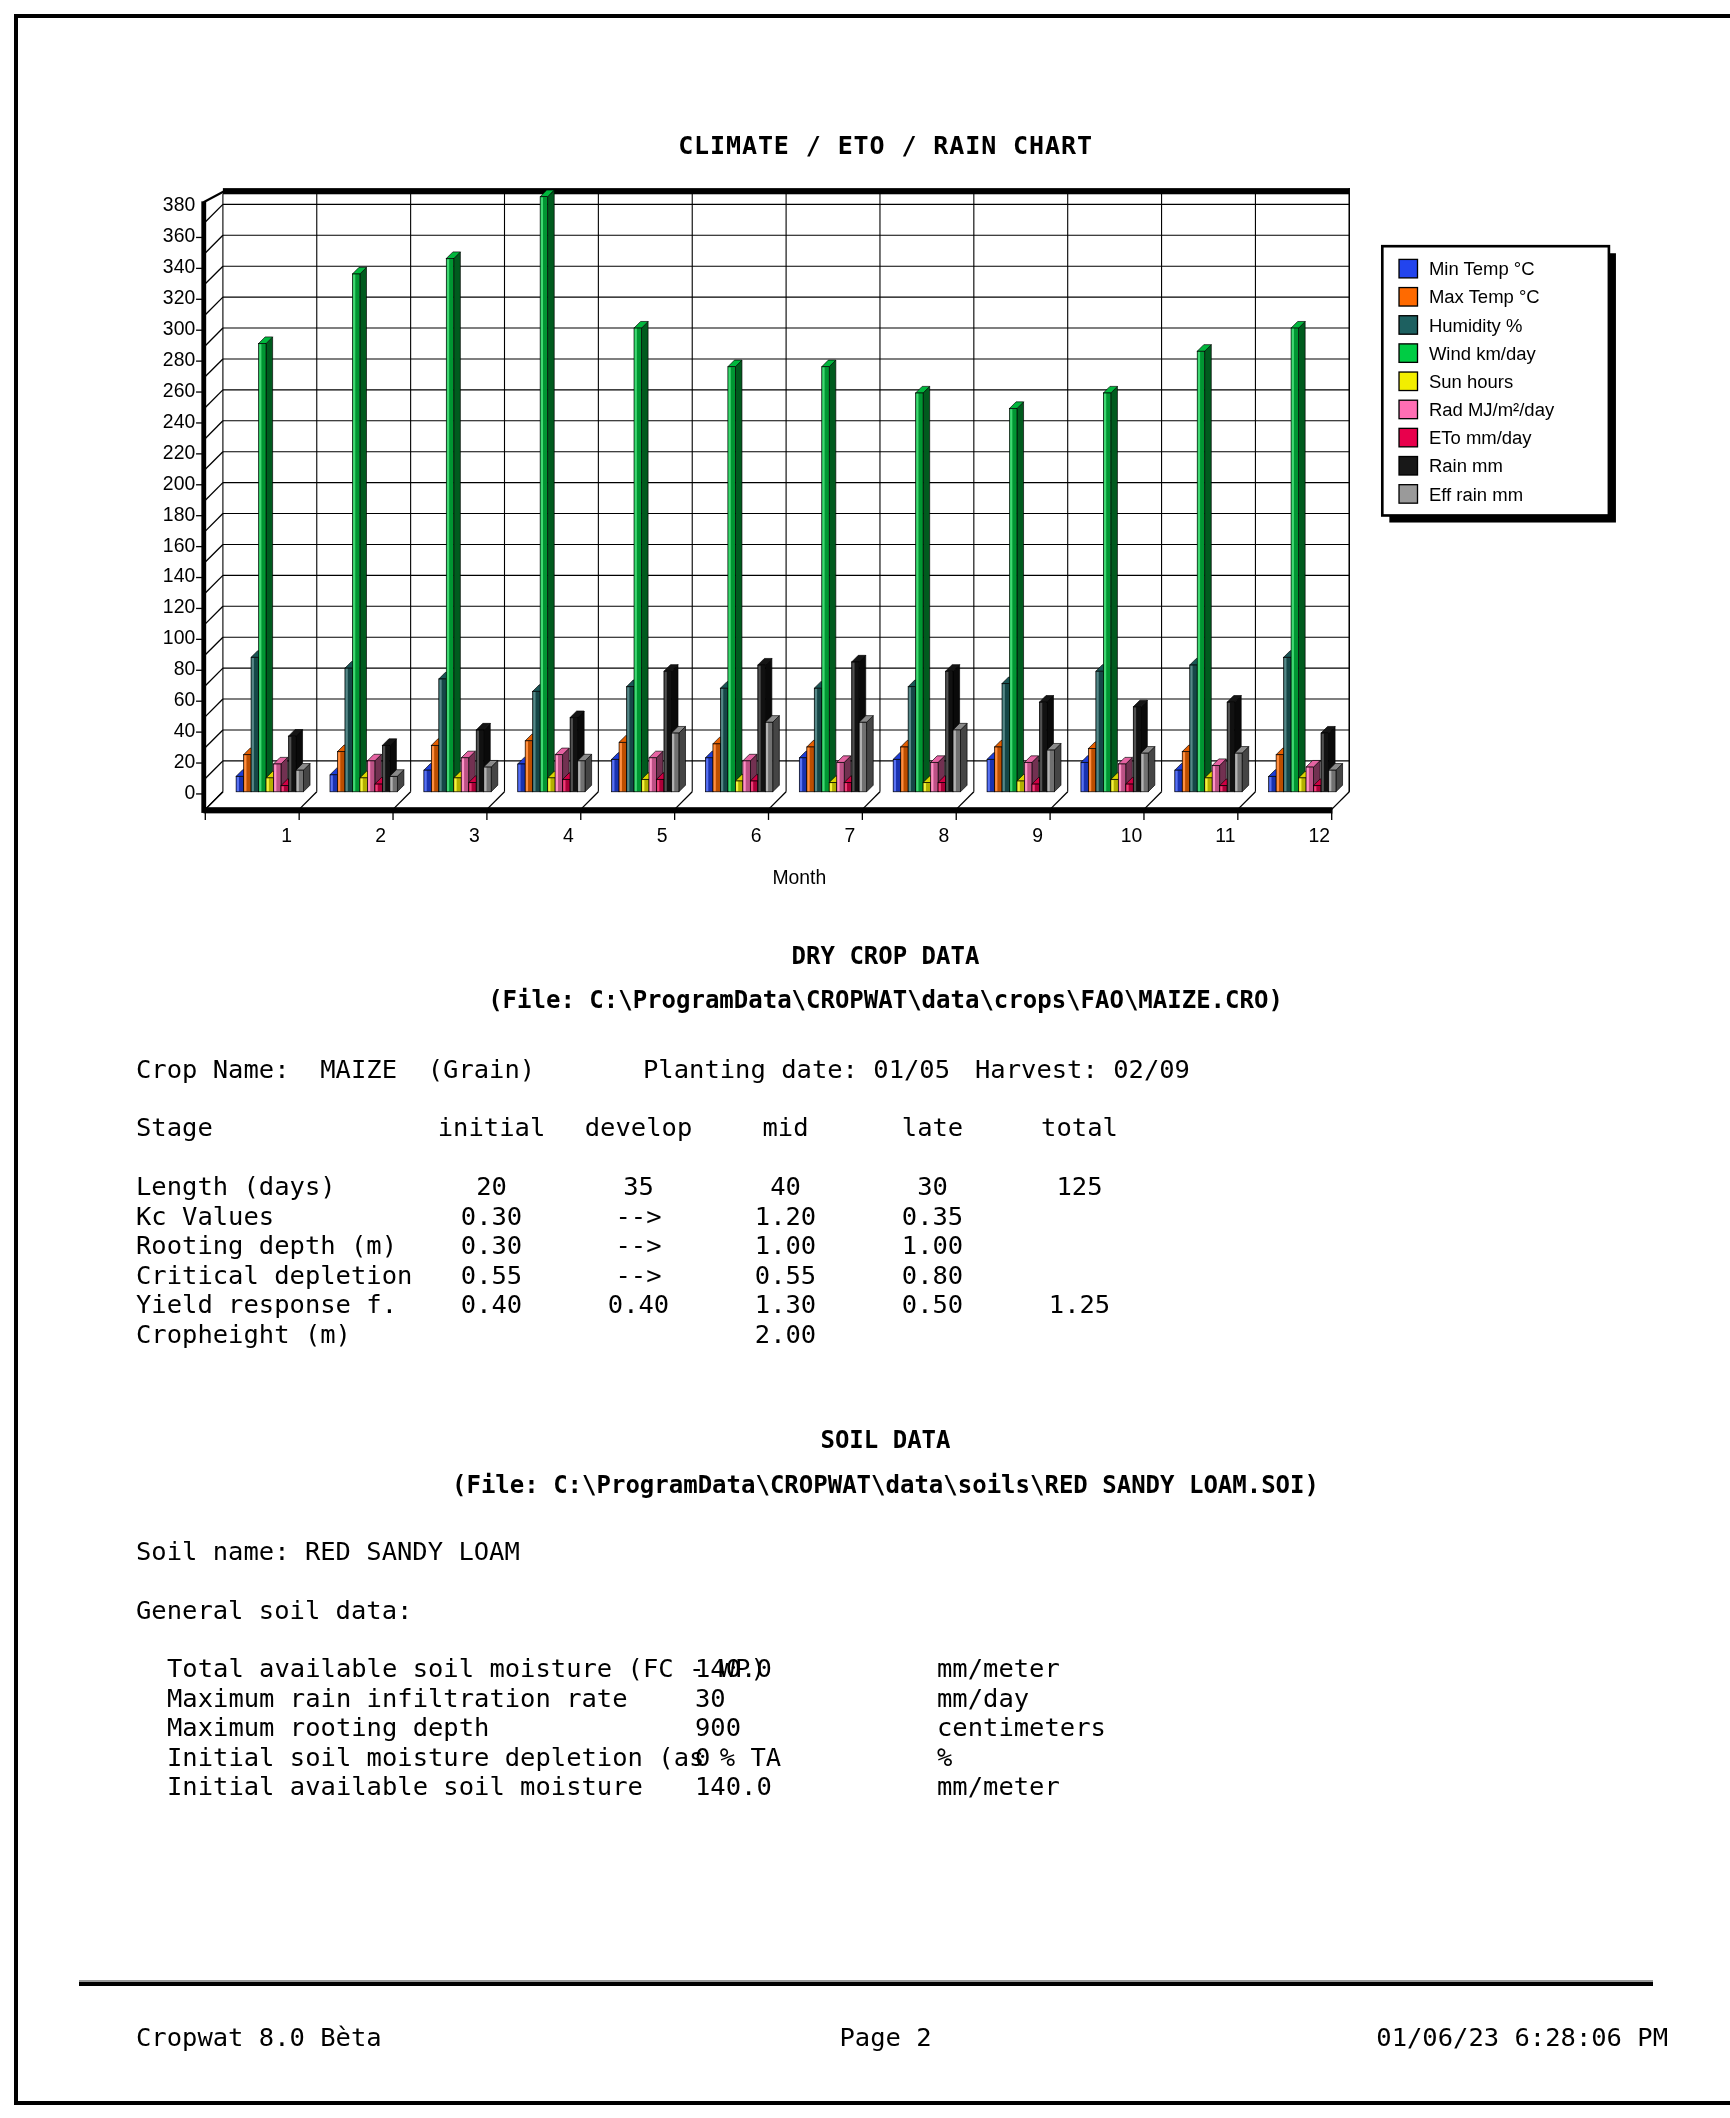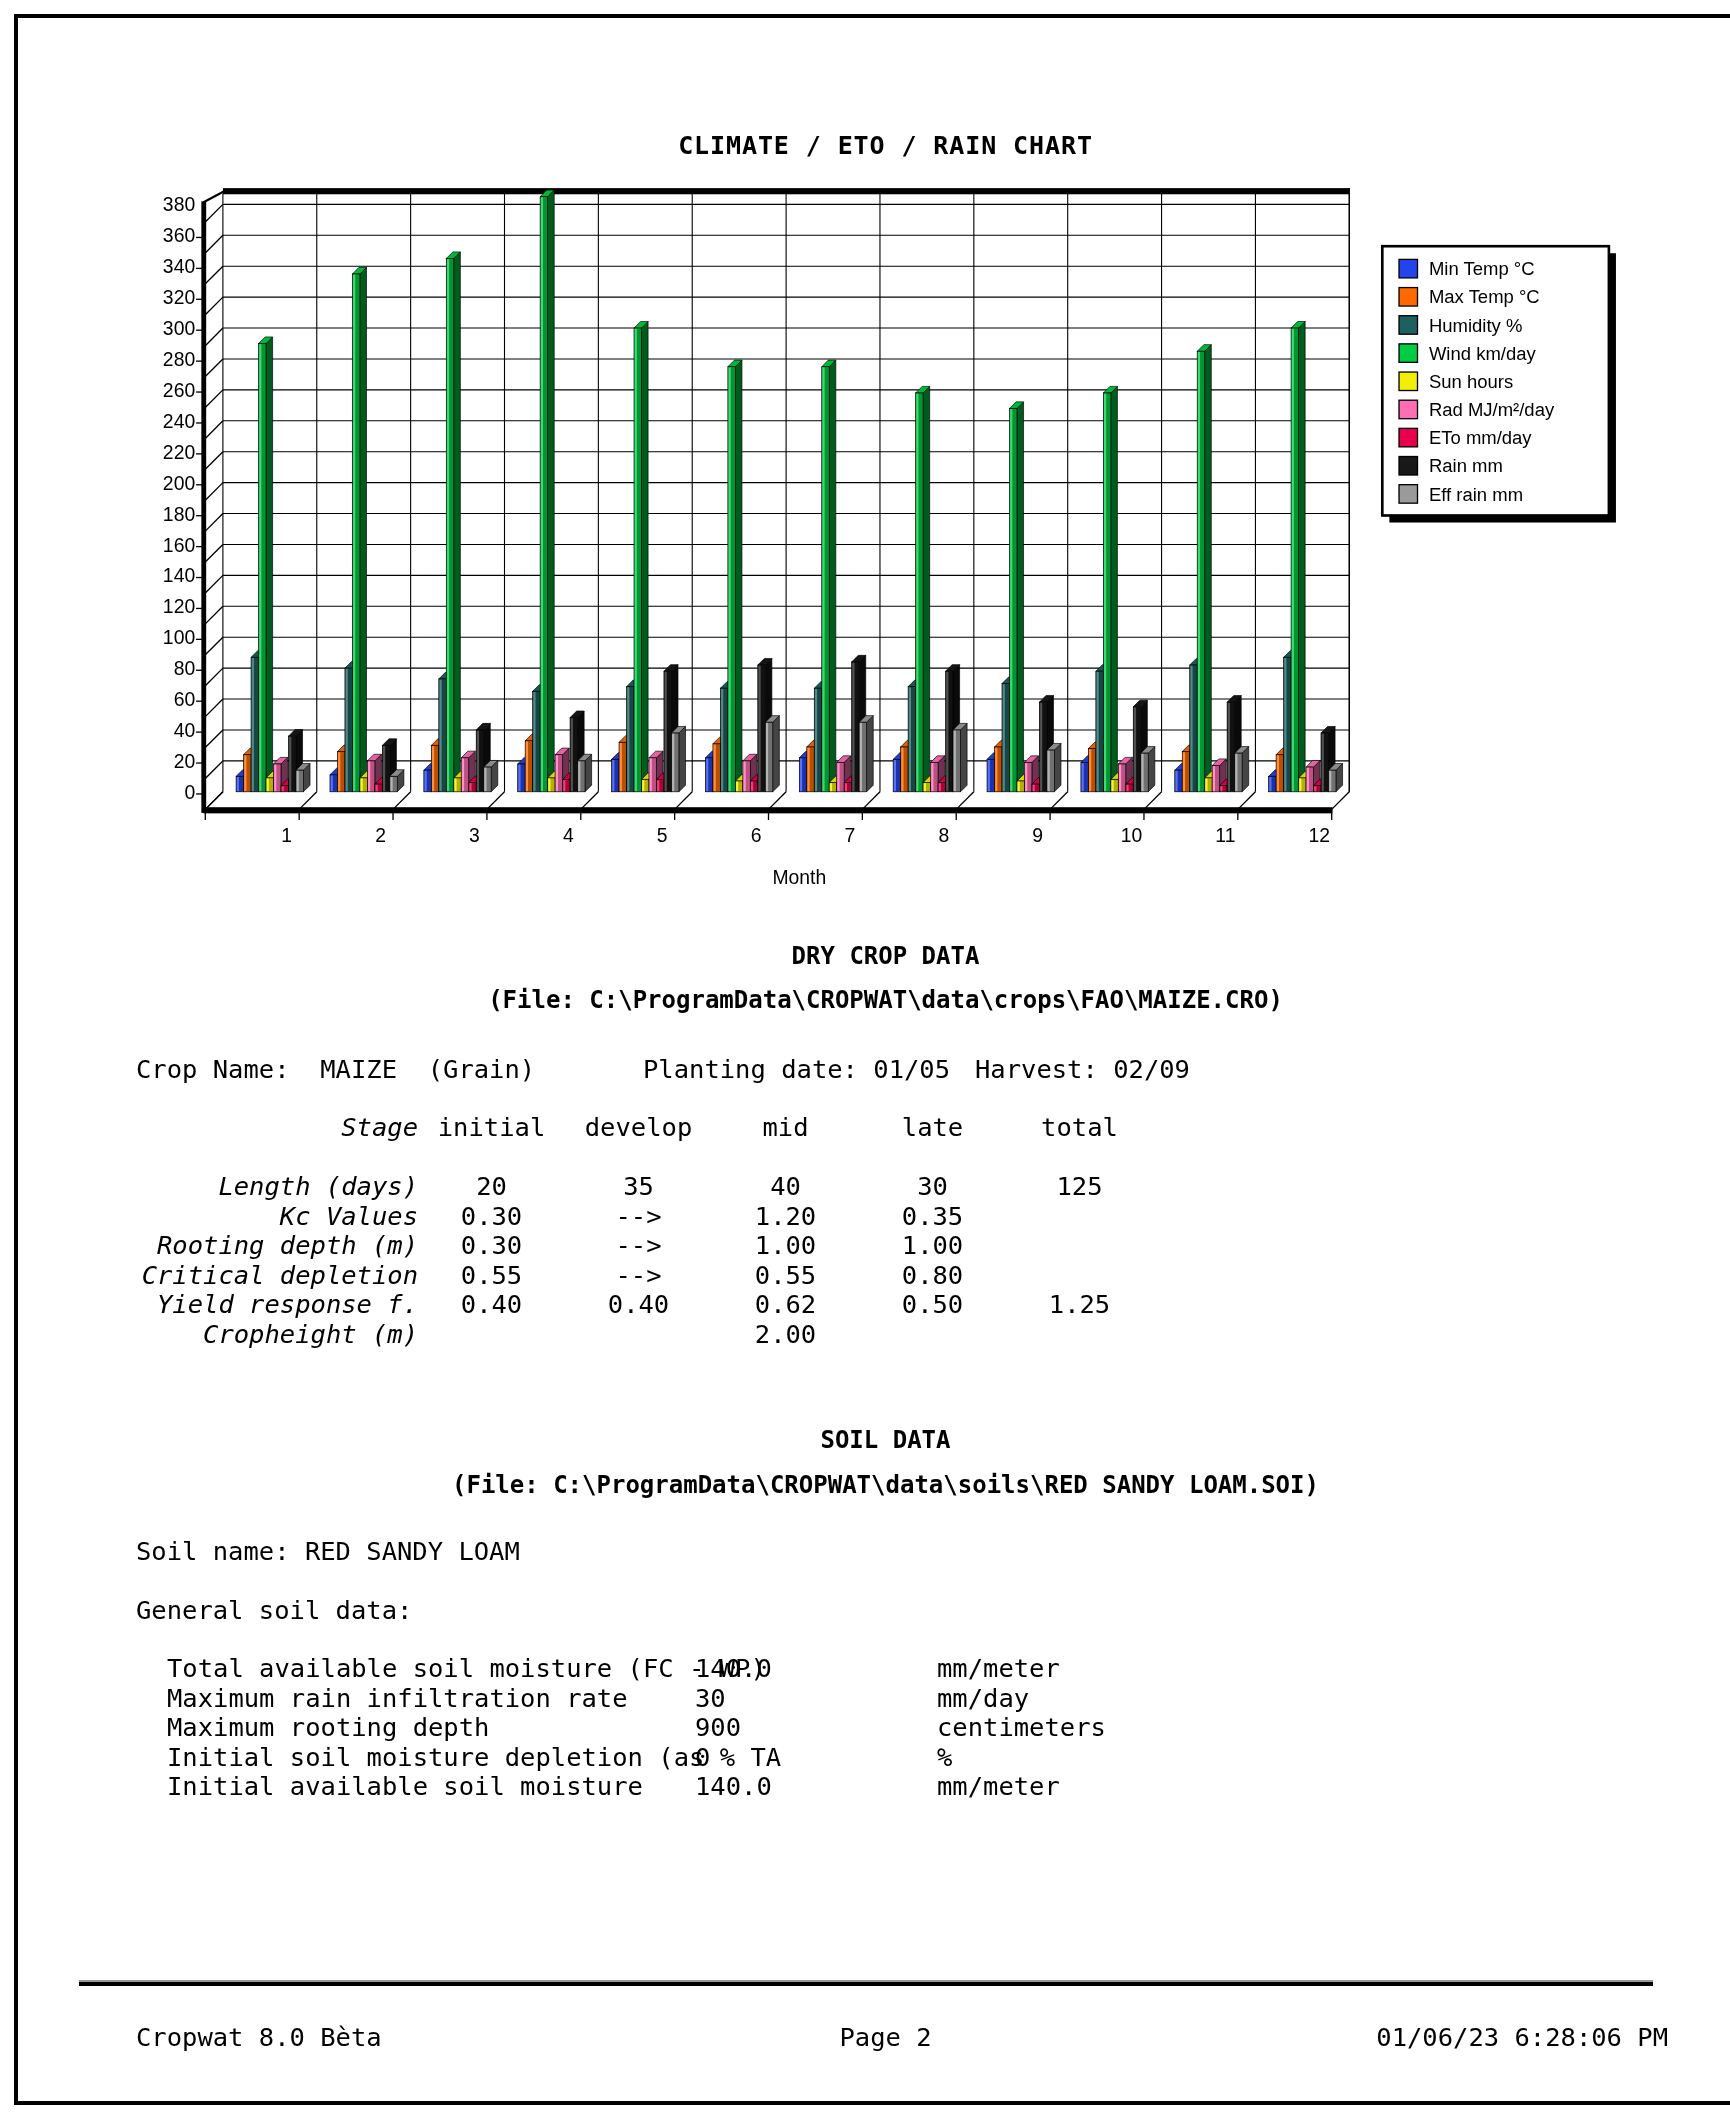--- a/index.html
+++ b/index.html
@@ -21,21 +21,21 @@
   .tl{position:absolute;font-size:25.5px;white-space:pre;}
   #chart-svg{position:absolute;left:53px;top:167px;}
   .ax{font-family:"Liberation Sans","DejaVu Sans",sans-serif;font-size:44px;fill:#000;}
   .lg{font-family:"Liberation Sans","DejaVu Sans",sans-serif;font-size:42px;fill:#000;}
   .crop-table{
     position:absolute;left:136px;top:1112px;
     display:grid;grid-template-columns:282px 147px 147px 147px 147px 147px;
     grid-auto-rows:29.5px;font-size:25.5px;white-space:pre;
   }
   .crop-table .c{text-align:center;}
-  .crop-table .l{text-align:right;font-style:italic;}
+  .crop-table .l{text-align:left;}
   .crop-table .spacer{grid-column:1/-1;}
   .soil-table{
     position:absolute;left:167px;top:1653px;
     display:grid;grid-template-columns:528px 198px auto;
     grid-auto-rows:29.5px;font-size:25.5px;white-space:pre;
   }
   .soil-table .v{text-align:left;}
   .soil-table .u{padding-left:44px;text-align:left;}
   .footer-rule{
     position:absolute;left:79px;top:1980px;width:1574px;height:3.5px;
@@ -685,21 +685,21 @@
     <div class="l">Critical depletion</div>
     <div class="c">0.55</div>
     <div class="c">--&gt;</div>
     <div class="c">0.55</div>
     <div class="c">0.80</div>
     <div class="c"></div>
 
     <div class="l">Yield response f.</div>
     <div class="c">0.40</div>
     <div class="c">0.40</div>
-    <div class="c">0.62</div>
+    <div class="c">1.30</div>
     <div class="c">0.50</div>
     <div class="c">1.25</div>
 
     <div class="l">Cropheight (m)</div>
     <div class="c"></div>
     <div class="c"></div>
     <div class="c">2.00</div>
     <div class="c"></div>
     <div class="c"></div>
   </div>

